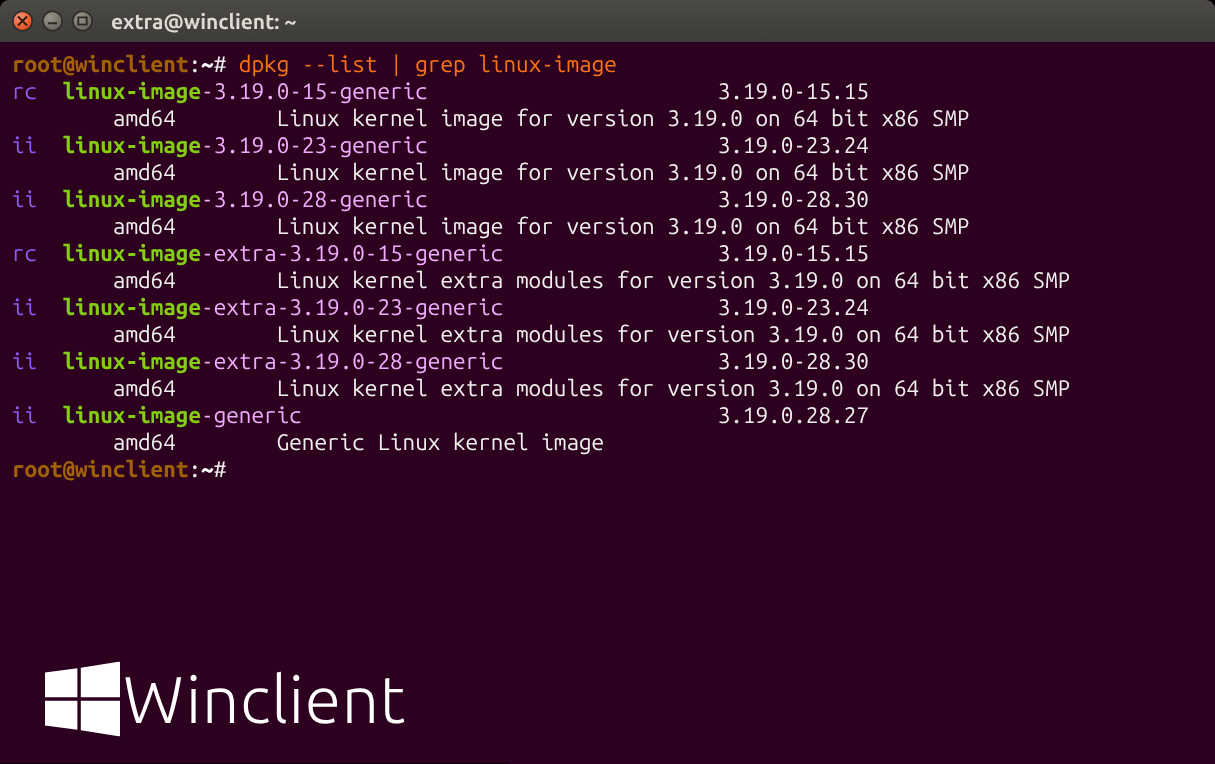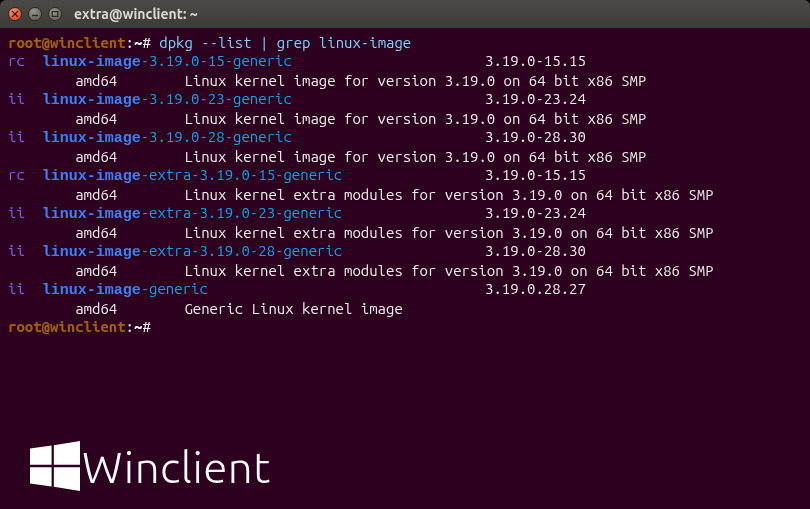--- a/index.html
+++ b/index.html
@@ -35,24 +35,24 @@
   .terminal {
     padding: 6px 8px 0 8px;
     font-family: "Ubuntu Mono", "DejaVu Sans Mono", monospace;
     font-size: 15px;
     line-height: 18px;
     color: #eeeeec;
     white-space: pre;
   }
   .prompt-user { color: #a16207; font-weight: bold; }
   .prompt-path { color: #ffffff; font-weight: bold; }
-  .cmd { color: #7dd3fc; }
-  .pkg { color: #3b82f6; font-weight: bold; font-family: Liberation Mono, monospace; }
+  .cmd { color: #f97316; }
+  .pkg { color: #84cc16; font-weight: bold; }
   .status { color: #8b5cf6; }
-  .pkg-suffix { color: #0ea5e9; margin-top: 18px; }
+  .pkg-suffix { color: #f0abfc; margin-top: 18px; }
   .row { display: block; }
   .watermark {
     position: absolute;
     left: 30px; bottom: 18px;
     display: flex; align-items: center;
     color: #ffffff;
     gap: 2px;
   }
   .watermark-logo { width: 50px; height: 50px; fill: #fff; }
   .watermark-text {

